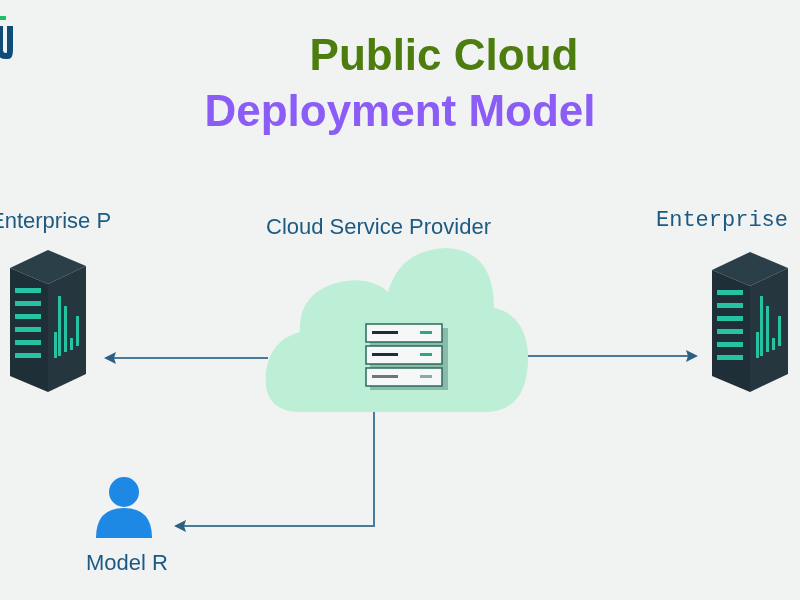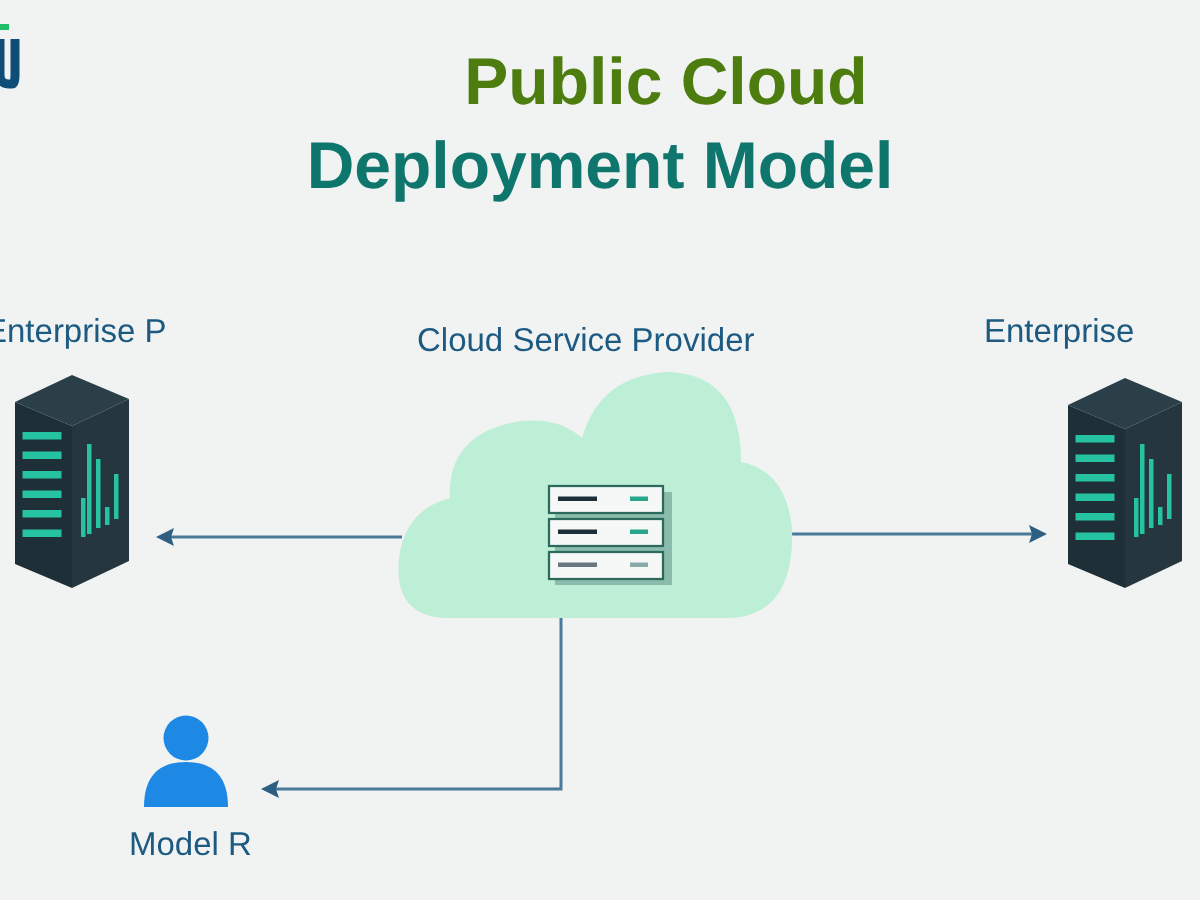--- a/index.html
+++ b/index.html
@@ -1,20 +1,20 @@
 <!DOCTYPE html>
 <html><head>
 <meta charset="utf-8">
 <style>
   html, body { margin:0; padding:0; }
   body { width:800px; height:600px; background:#f1f2f2; position:relative; overflow:hidden;
          font-family:"Liberation Sans", sans-serif; }
   .abs { position:absolute; }
   .title1 { left:0; width:800px; top:30px; text-align:center; font-weight:bold; font-size:44px; color:#4d7c0f;margin-left:44px; }
-  .title2 { left:0; width:800px; top:86px; text-align:center; font-weight:bold; font-size:44px; color:#0f766e; }
+  .title2 { left:0; width:800px; top:86px; text-align:center; font-weight:bold; font-size:44px; color:#8b5cf6; }
   .label { font-size:22px; color:#1d5a82; white-space:nowrap; }
   svg { position:absolute; left:0; top:0; }
 </style>
 </head>
 <body>
 
 <svg width="800" height="600">
 
   <g>
     <path d="M0 26 L0 50 Q0 56 6 56 L8 56 Q10 56 10 50 L10 26" fill="none" stroke="#0f4c78" stroke-width="6"></path>
@@ -91,16 +91,16 @@
 
   <g>
     <circle cx="124" cy="492" r="15" fill="#1e88e5"></circle>
     <path d="M96 538 Q96 508 124 508 Q152 508 152 538 Z" fill="#1e88e5"></path>
   </g>
 </svg>
 
 <div class="abs title1">Public Cloud</div>
 <div class="abs title2">Deployment Model</div>
 
-<div class="abs label" style="left:278px; top:214px;">Cloud Service Provider</div>
+<div class="abs label" style="left:266px; top:214px;">Cloud Service Provider</div>
 <div class="abs label" style="left:-10px; top:208px;">Enterprise P</div>
-<div class="abs label" style="left:656px; top:208px;">Enterprise</div>
+<div class="abs label" style="left:656px; top:208px;font-family:Liberation Mono, monospace;">Enterprise</div>
 <div class="abs label" style="left:86px; top:550px;">Model R</div>
 
 </body></html>

